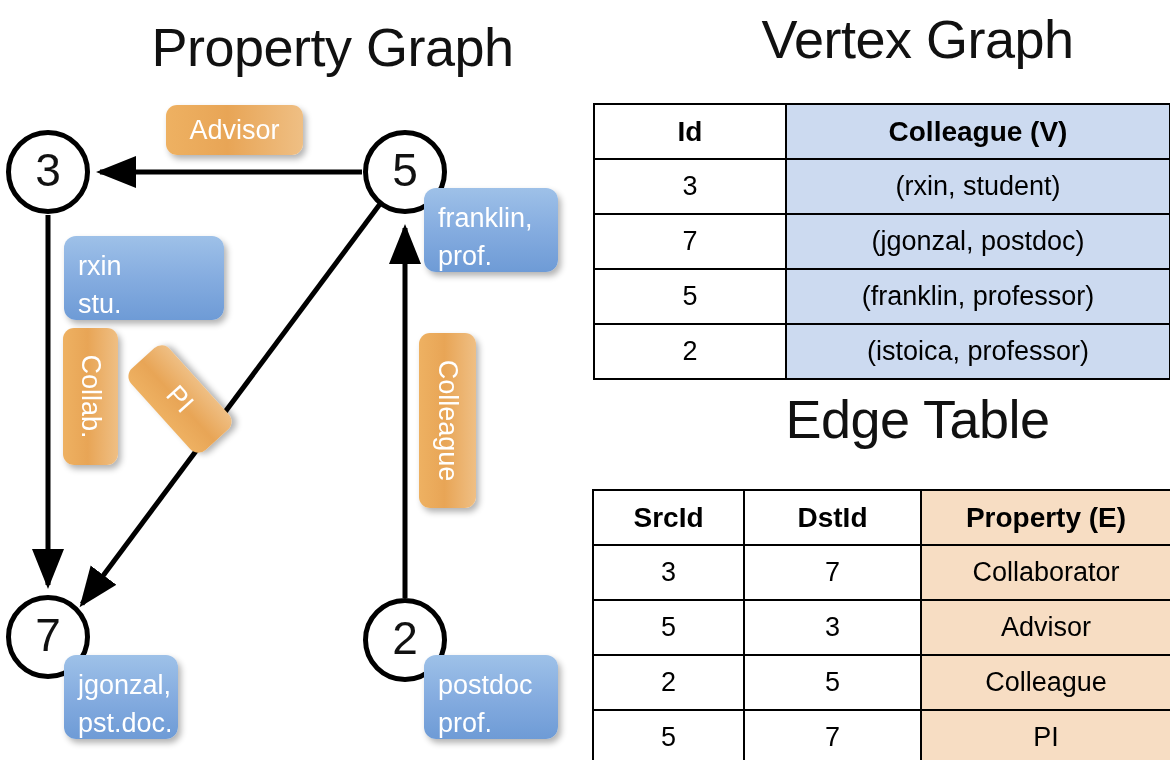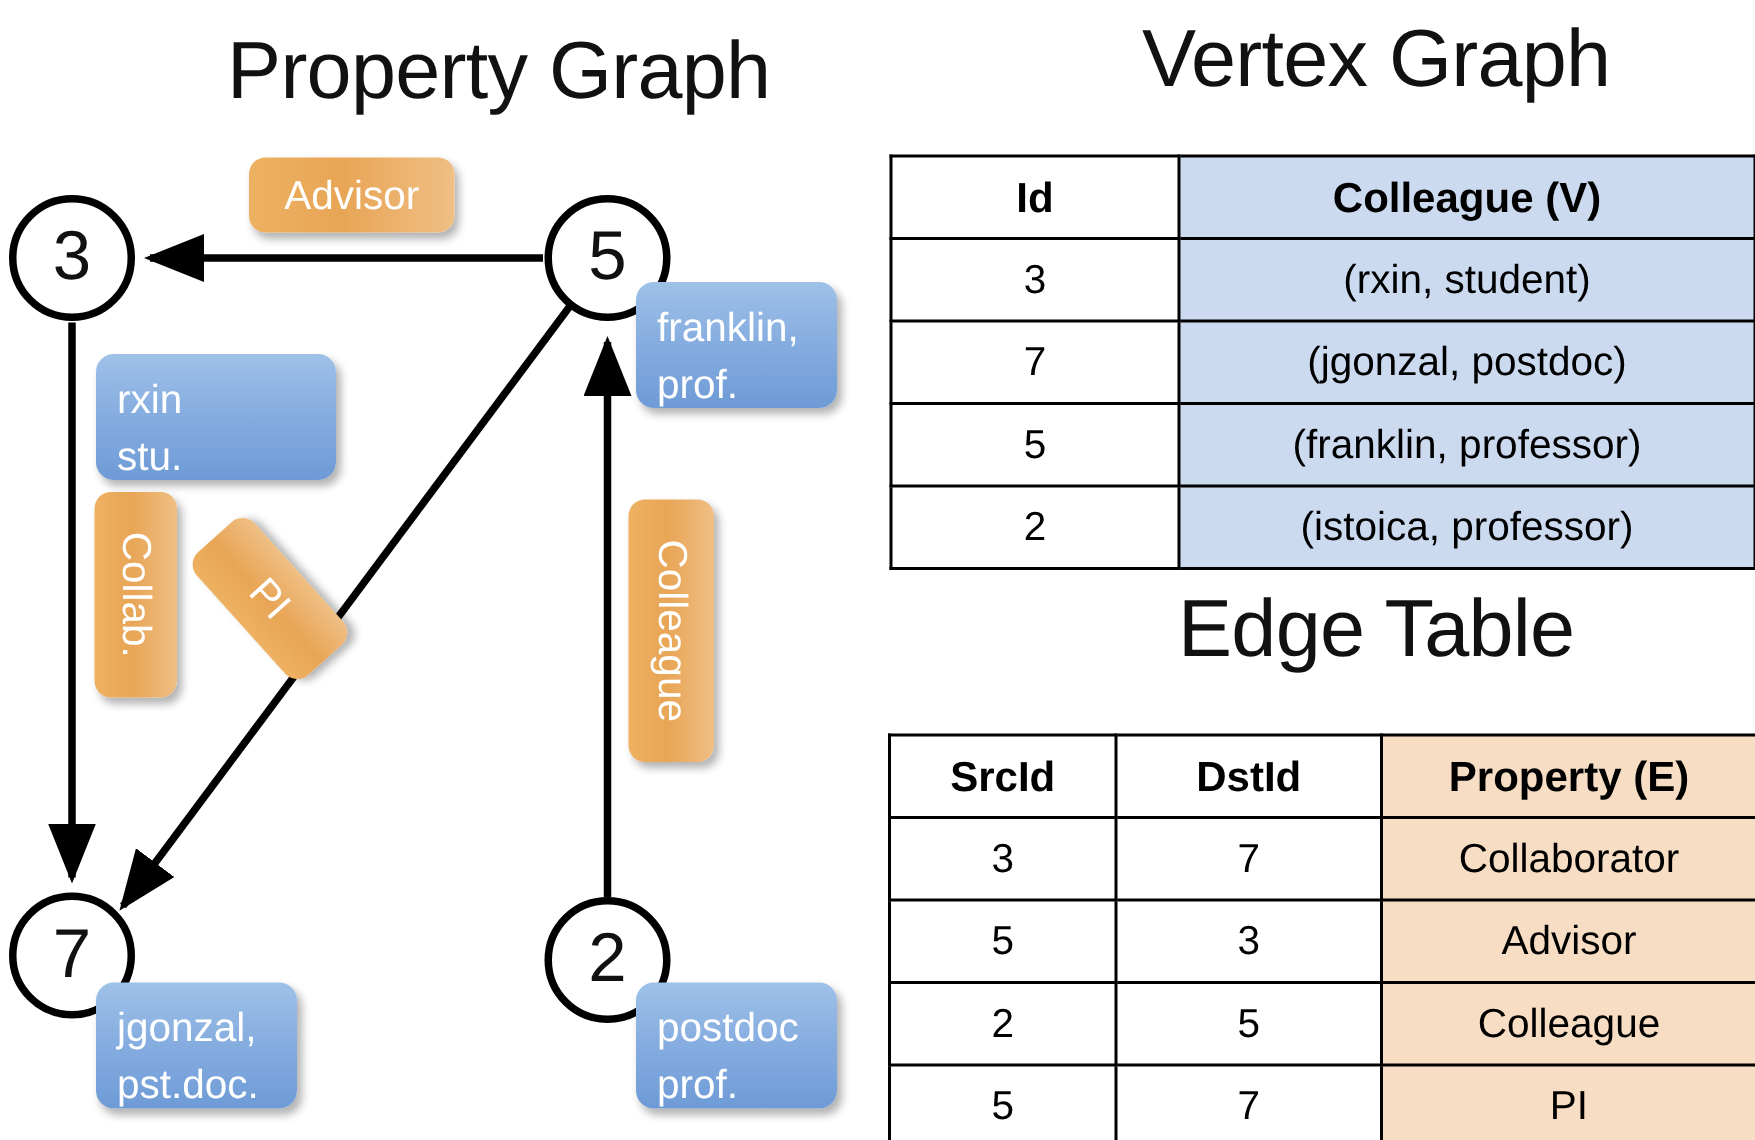--- a/index.html
+++ b/index.html
@@ -148,21 +148,21 @@
     <div class="prop-box" style="left:64px;top:188px;width:160px;height:84px;margin-top:48px;">
       <span class="ln">rxin</span>
       <span class="ln">stu.</span>
     </div>
 
     <div class="prop-box" style="left:424px;top:188px;width:134px;height:84px;">
       <span class="ln">franklin,</span>
       <span class="ln">prof.</span>
     </div>
 
-    <div class="prop-box" style="left:64px;top:655px;width:134px;height:84px;">
+    <div class="prop-box" style="left:64px;top:655px;width:114px;height:84px;">
       <span class="ln">jgonzal,</span>
       <span class="ln">pst.doc.</span>
     </div>
 
     <div class="prop-box" style="left:424px;top:655px;width:134px;height:84px;">
       <span class="ln">postdoc</span>
       <span class="ln">prof.</span>
     </div>
 
     <div class="edge-box" style="left:166px;top:105px;width:137px;height:50px;">

